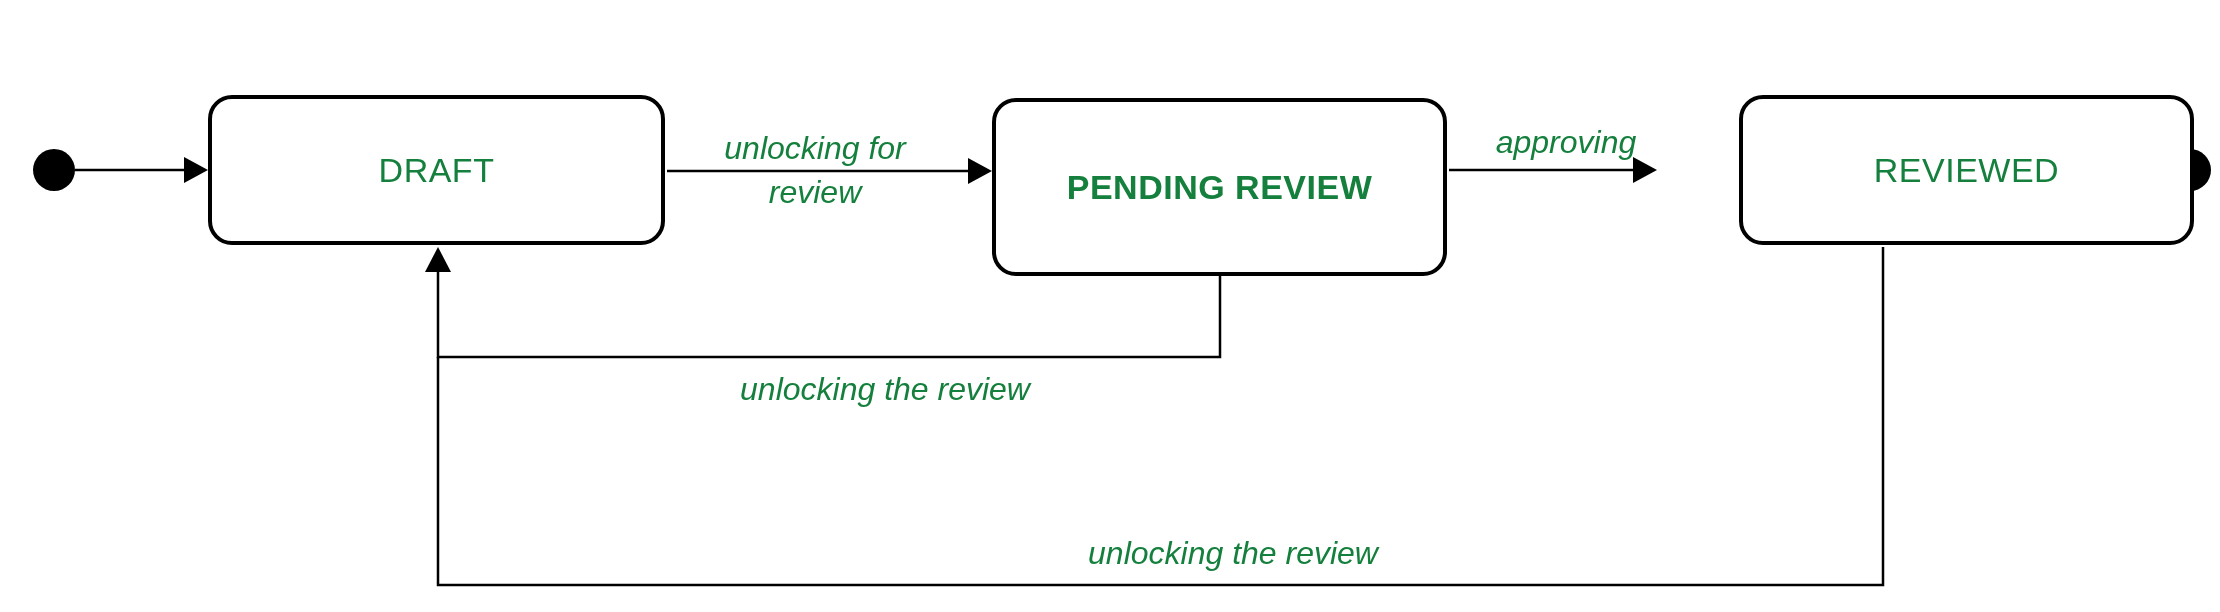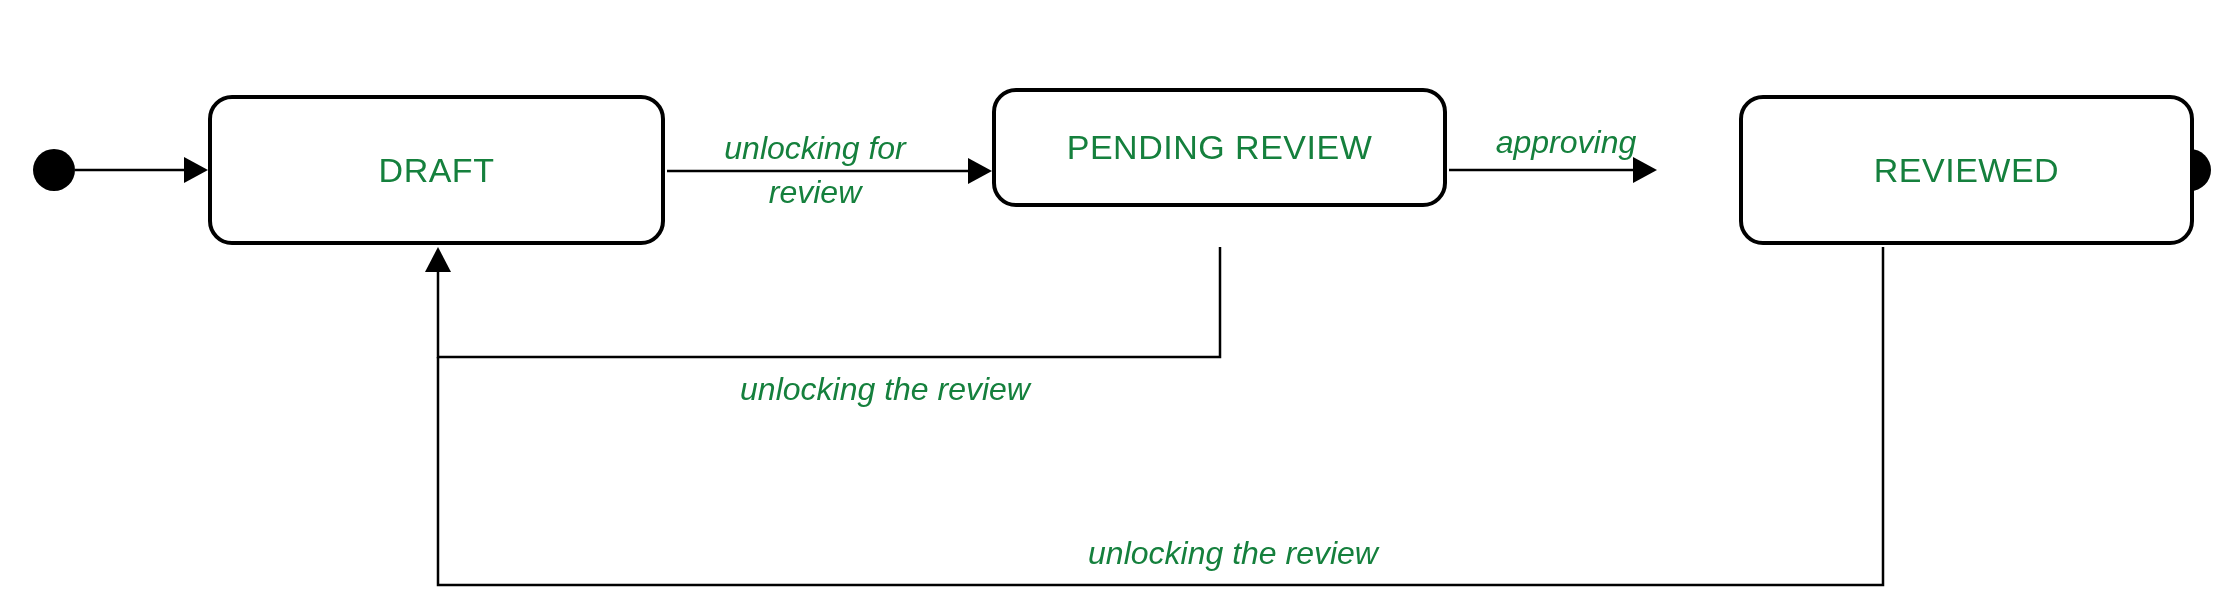--- a/index.html
+++ b/index.html
@@ -40,21 +40,21 @@
     line-height: 44px;
     text-align: center;
     white-space: nowrap;
   }
   .edge-label.wrap { white-space: normal; }
   #lbl-submitting { left: 815px; top: 126px; width: 250px; }
   #lbl-approving  { left: 1547px; top: 120px; margin-left: 19px; }
   #lbl-unlock1    { left: 885px;  top: 367px; }
   #lbl-unlock2    { left: 1233px; top: 531px; }
   #state-draft    { left: 208px;  top: 95px; width: 457px; height: 150px; }
-  #state-pending  { left: 992px;  top: 88px; width: 455px; height: 119px; }
+  #state-pending  { left: 992px;  top: 98px; width: 455px; height: 178px; font-weight: bold; }
   #state-reviewed { left: 1739px; top: 95px; width: 455px; height: 150px; }
 </style>
 </head>
 <body>
 
 <div class="canvas">
 
   <svg class="connector-layer" viewBox="0 0 2220 612" xmlns="http://www.w3.org/2000/svg">
 
     <circle cx="54" cy="170" r="21" fill="#000000"></circle>

